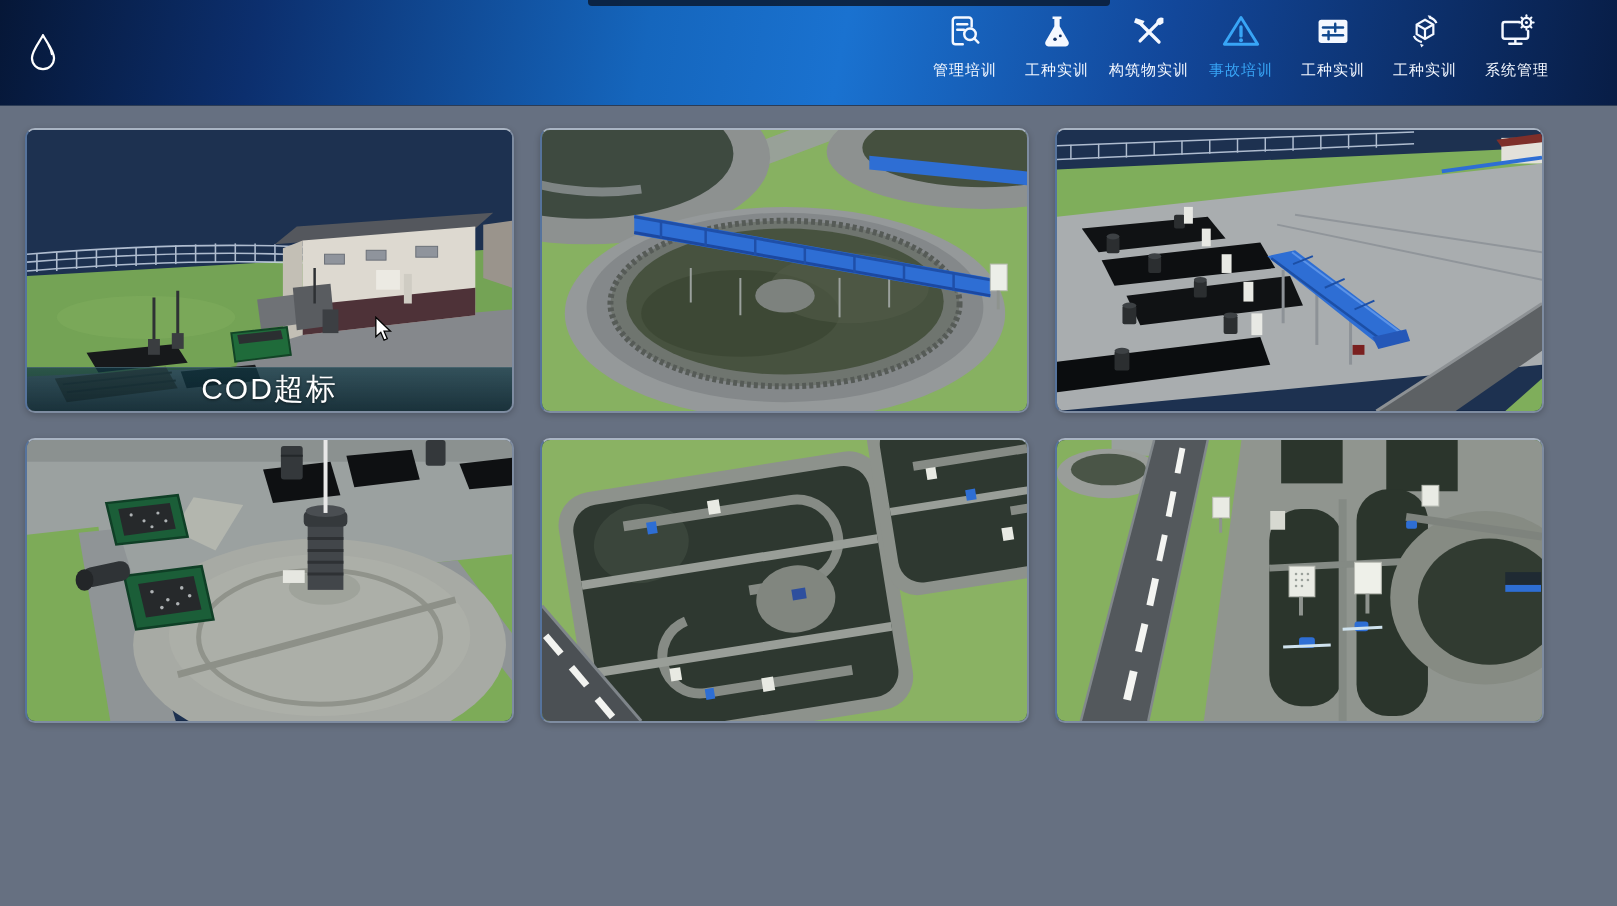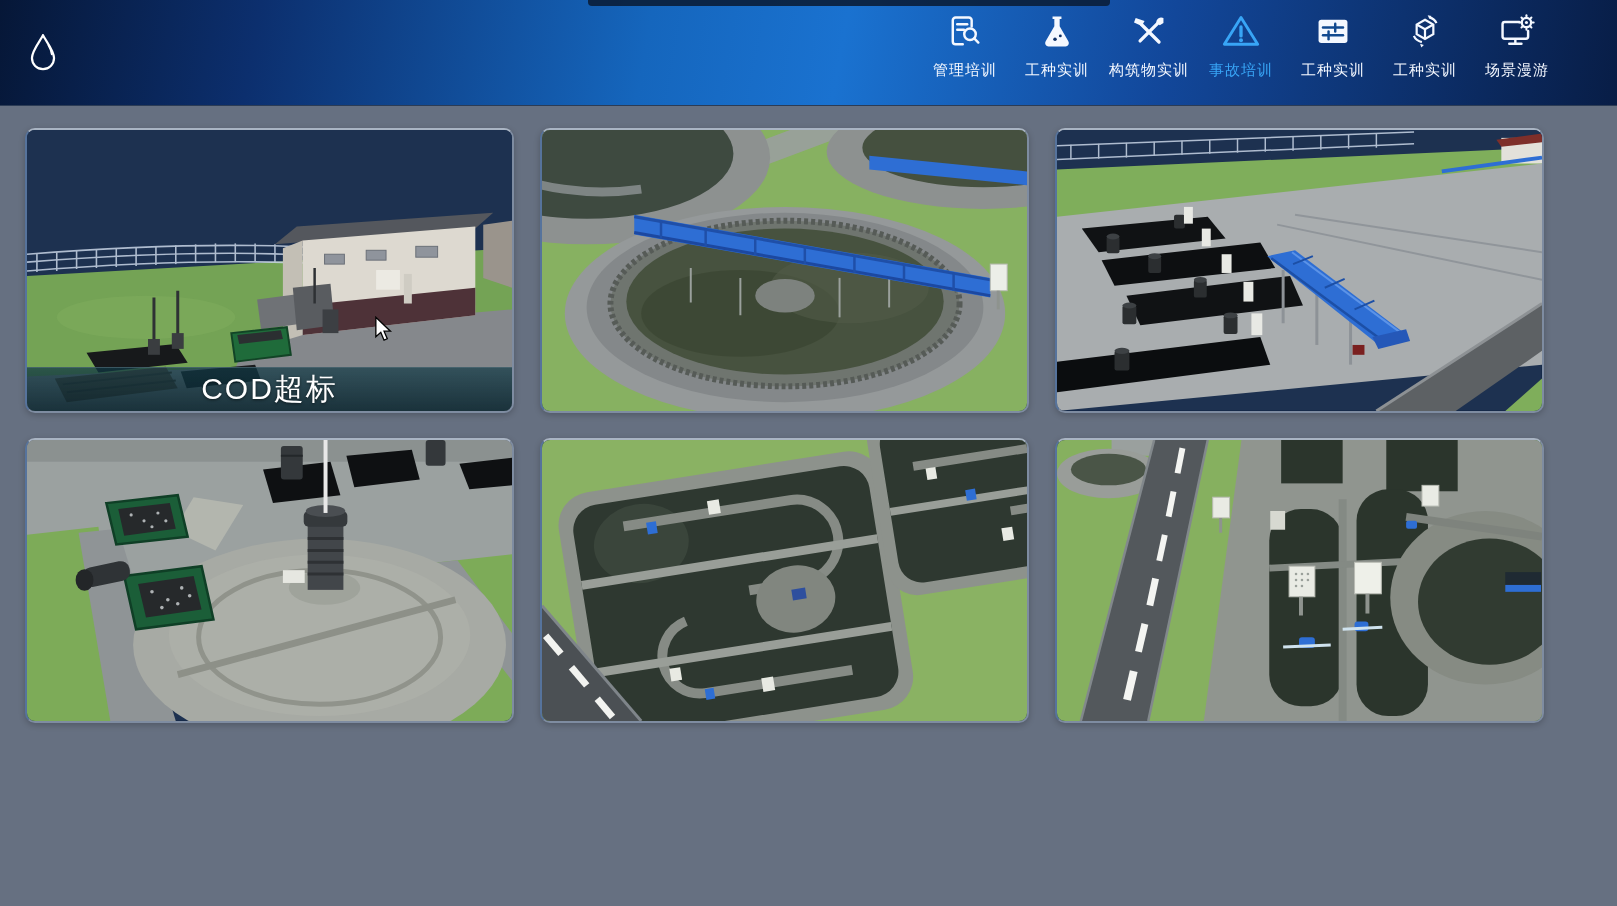--- a/index.html
+++ b/index.html
@@ -156,21 +156,21 @@
           <line x1="26.5" y1="3" x2="26.5" y2="5.1"></line>
             <line x1="26.5" y1="13.9" x2="26.5" y2="16"></line>
           <line x1="20" y1="9.5" x2="22.1" y2="9.5"></line>
             <line x1="30.9" y1="9.5" x2="33" y2="9.5"></line>
           <line x1="22" y1="5" x2="23.5" y2="6.5"></line>
             <line x1="29.5" y1="12.5" x2="31" y2="14"></line>
           <line x1="31" y1="5" x2="29.5" y2="6.5"></line>
             <line x1="23.5" y1="12.5" x2="22" y2="14"></line>
         </g>
       </svg>
-      <span class="nav-label">场景漫游</span>
+      <span class="nav-label">系统管理</span>
     </div>
 
   </div>
 </div>
 
 <div class="grid">
 
   <div class="card">
     <svg class="scene" viewBox="0 0 489 285" preserveAspectRatio="none">
       <rect x="0" y="0" width="489" height="150" fill="#1d3150"></rect>

